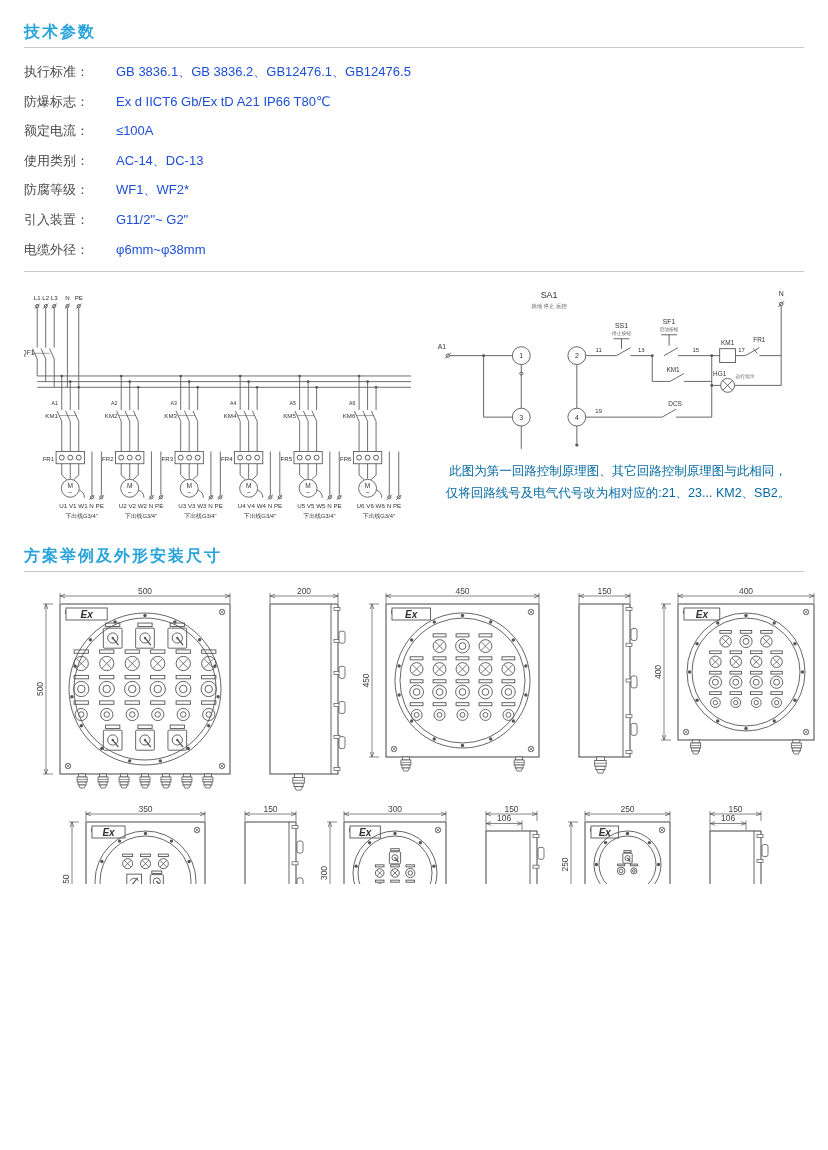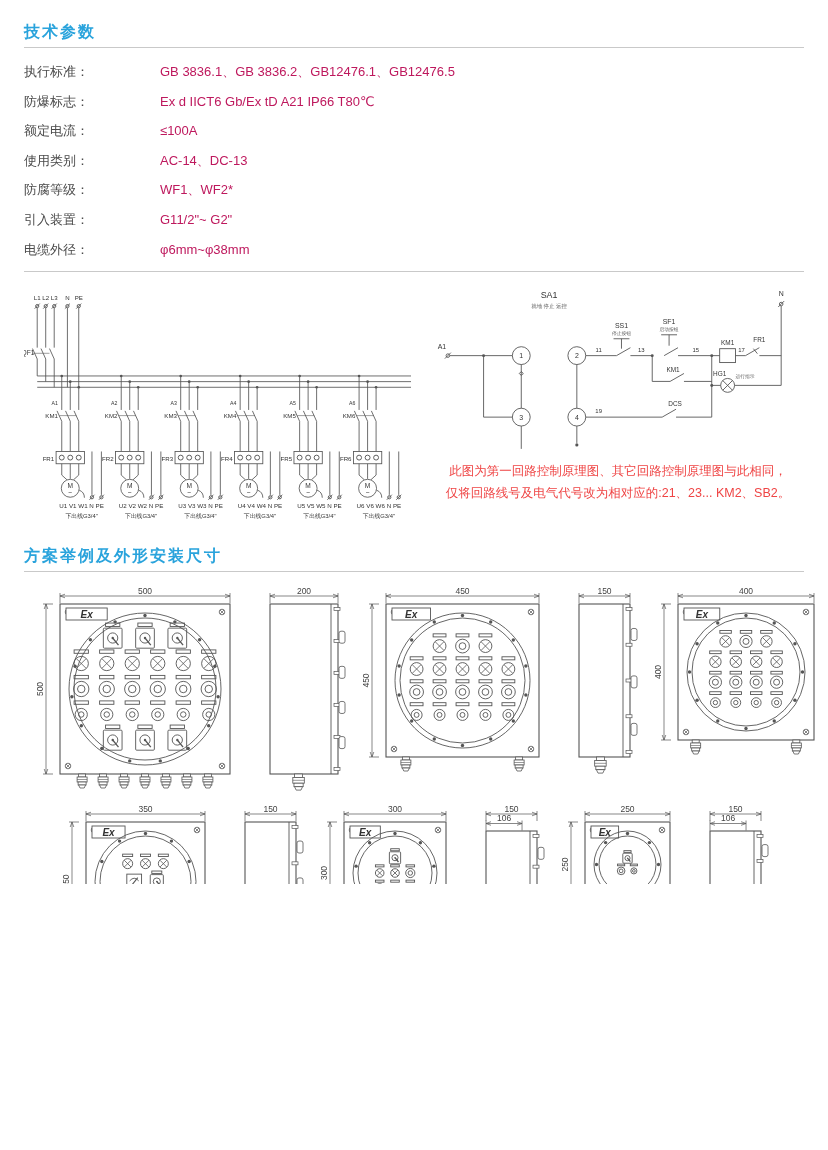--- a/index.html
+++ b/index.html
@@ -1,26 +1,26 @@
 <!DOCTYPE html>
 <html><head>
 <meta charset="utf-8">
 <style>
   html,body{margin:0;padding:0;background:#fff;}
   body{font-family:"Liberation Sans","DejaVu Sans",sans-serif;color:#3c3c3c;}
   .page{width:828px;height:884px;margin:0 auto;box-sizing:border-box;padding:18px 24px 0 24px;overflow:hidden;background:#fff;}
   .sec-title{font-size:16px;font-weight:bold;color:#29a3dc;letter-spacing:2px;margin:0 0 4px 0;}
   .rule{border-bottom:1px solid #c9c9c9;margin-bottom:14px;}
   .params{margin-top:16px;}
-  .param-row{display:flex;font-size:13px;margin-bottom:14px;line-height:1.2;gap:44px;}
+  .param-row{display:flex;font-size:13px;margin-bottom:14px;line-height:1.2;}
   .param-label{width:92px;color:#4a4a4a;flex:none;}
-  .param-value{color:#be185d;}
+  .param-value{color:#1d4ed8;}
   .schematic-row{display:flex;align-items:flex-start;margin-top:2px;}
   .control-col{display:flex;flex-direction:column;margin-left:4px;}
-  .note{font-size:12.5px;color:#ef4444;line-height:1.75;margin:4px 0 0 0;text-align:center;}
+  .note{font-size:12.5px;color:#0369a1;line-height:1.75;margin:4px 0 0 0;text-align:center;}
   svg text{font-family:"Liberation Sans","DejaVu Sans",sans-serif;}
   .sec{margin-top:14px;}
   .sec:first-child{margin-top:4px;}
   .draw-row{display:flex;justify-content:space-between;align-items:flex-start;padding:0 6px 0 8px;margin-top:8px;}
   .draw-row.second{padding:0 34px 0 34px;margin-top:2px;}
   .draw-pair{display:flex;align-items:flex-start;}
   .draw-pair svg{display:block;}
   .footnote{font-size:12px;color:#555;margin:14px 0 0 4px;}
 </style>
 </head>

